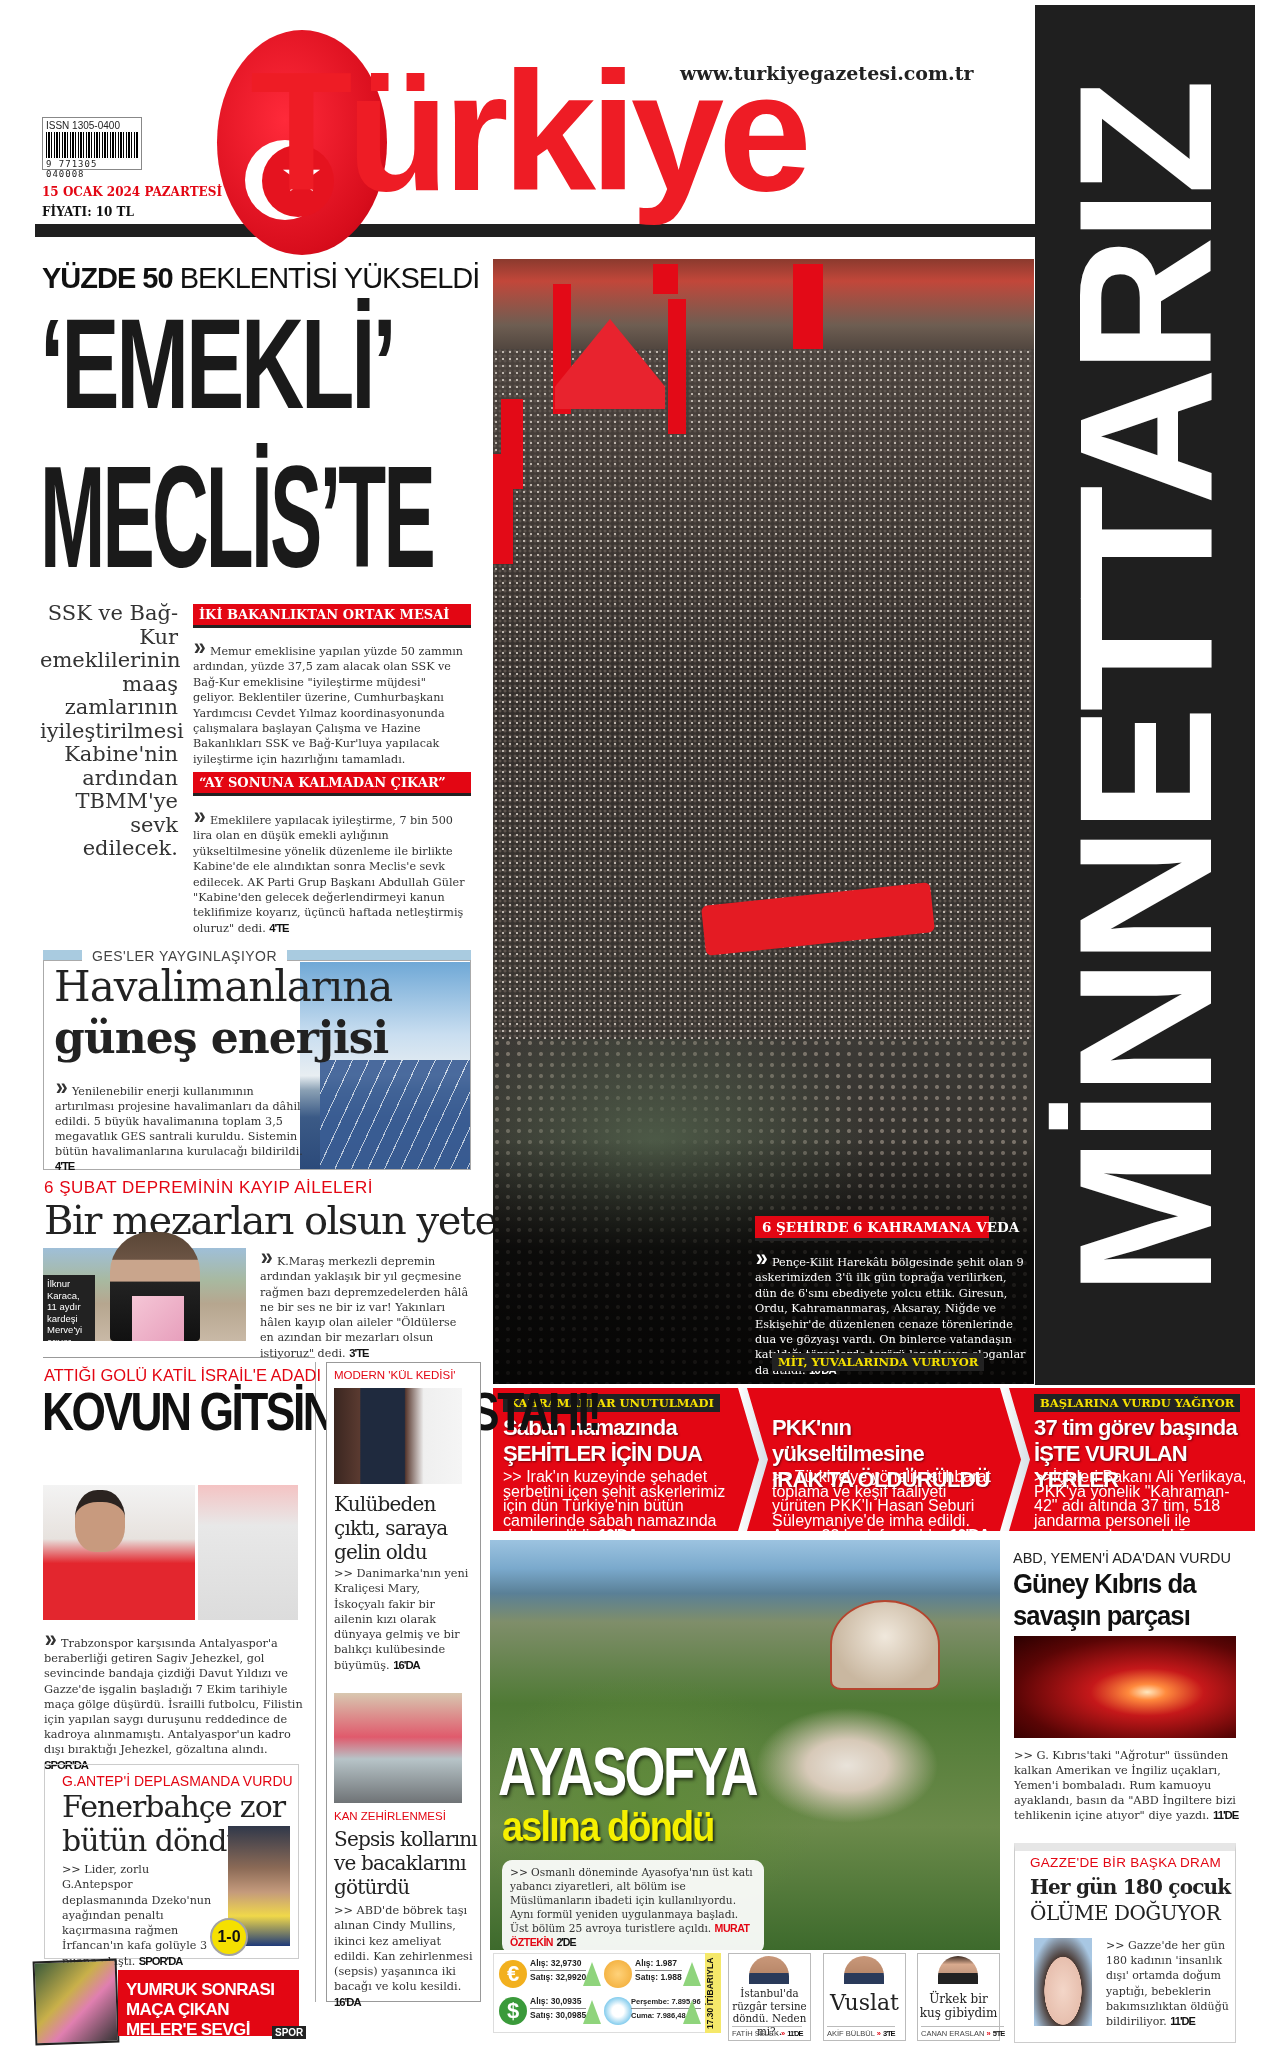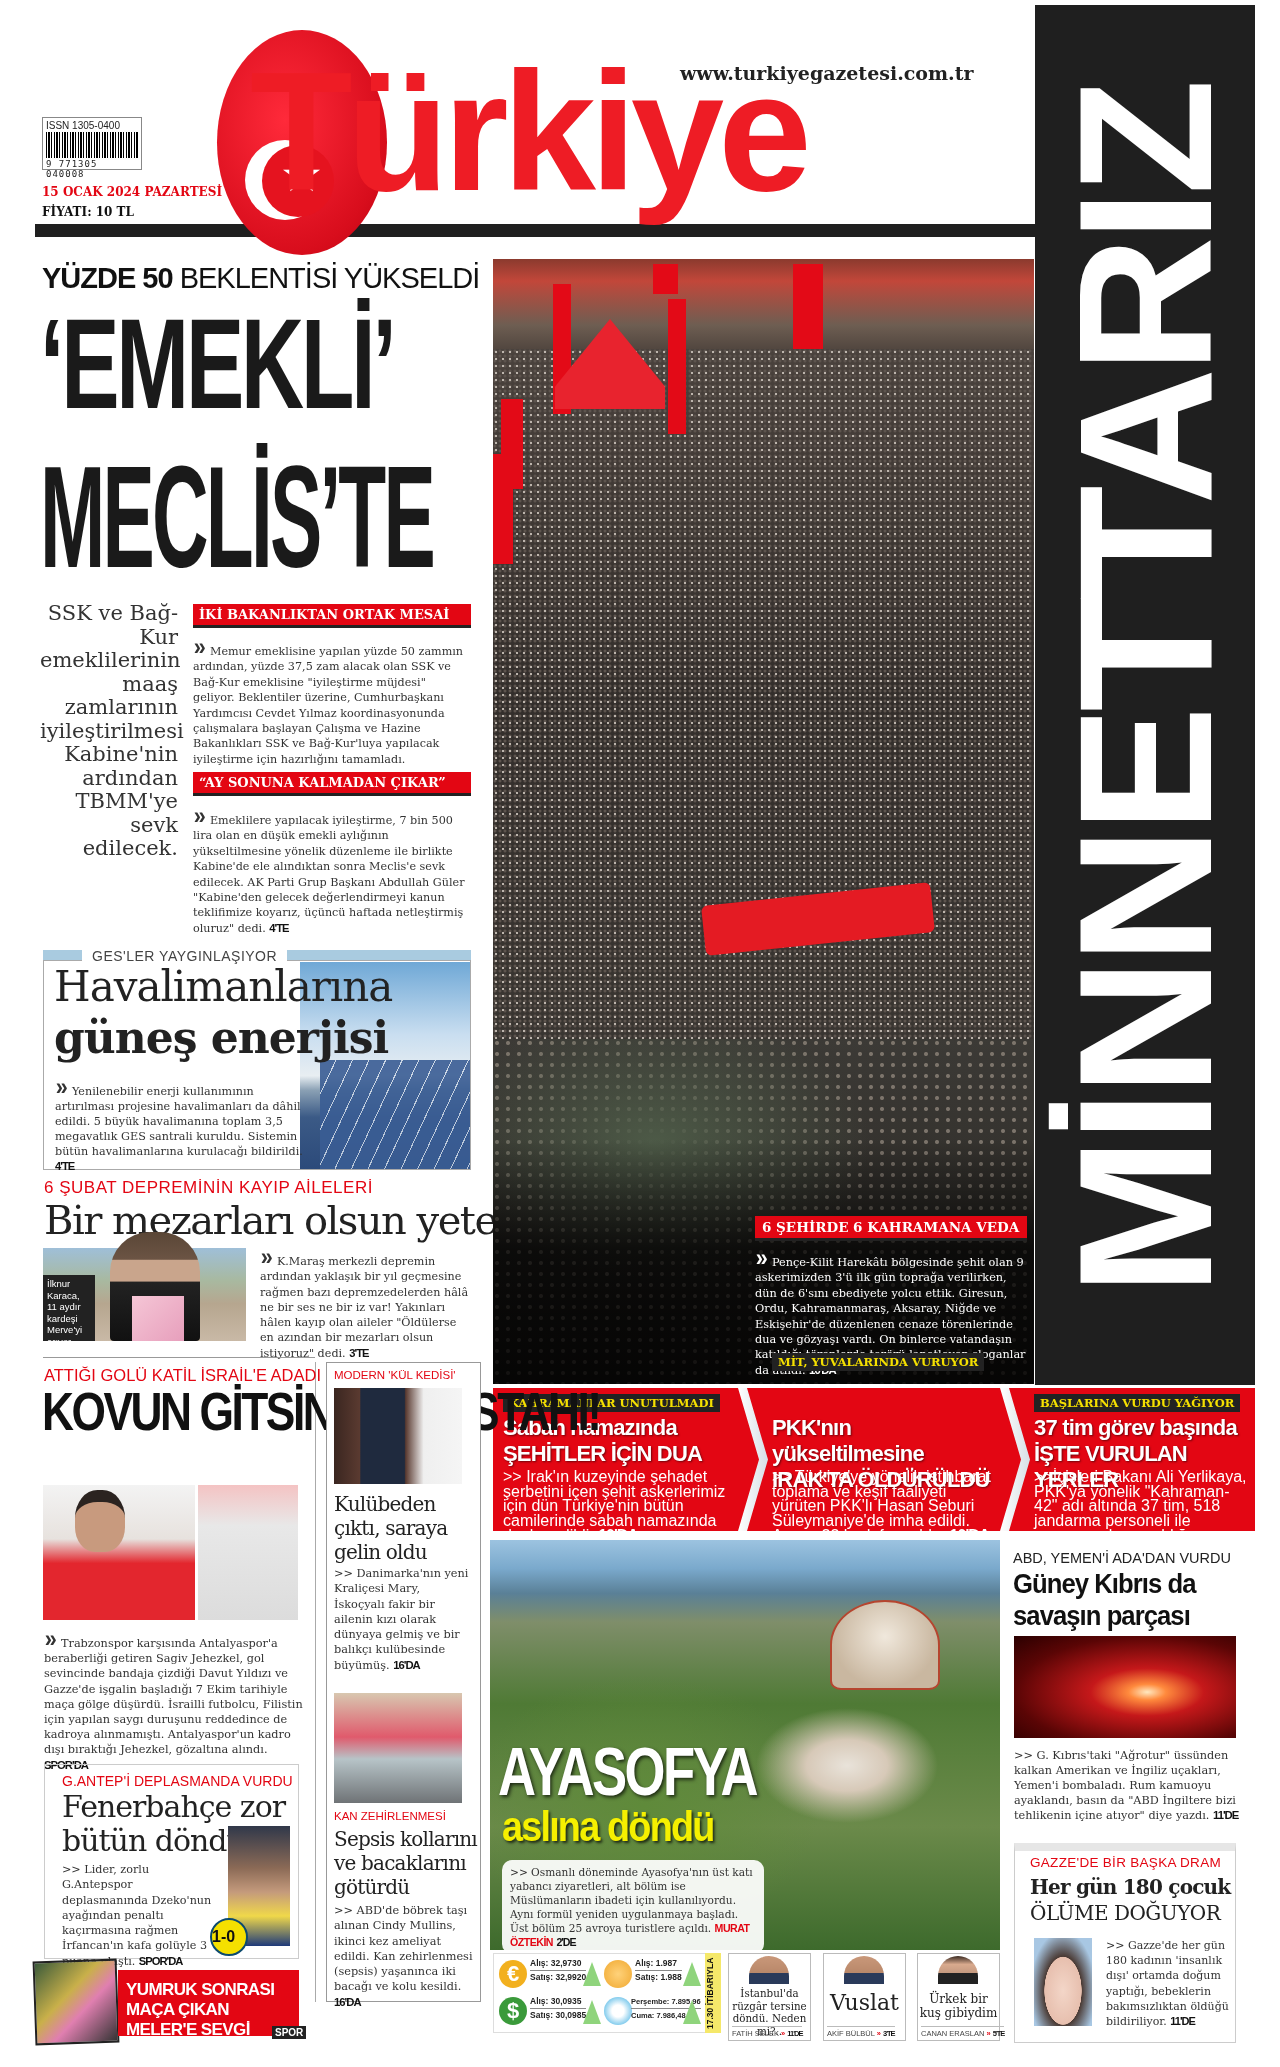--- a/index.html
+++ b/index.html
@@ -68,21 +68,21 @@
   #hero-bottom{left:0;top:780px;width:100%;height:345px;background:
     radial-gradient(ellipse at 30% 30%,#4d5a47 0,transparent 40%),
     radial-gradient(circle at 4px 4px,#7d756c 1.5px,transparent 2.5px) 0 0/11px 11px,
     linear-gradient(180deg,#3c3a36,#26231f)}
   .flag{background:#e30a17}
   #tent{left:62px;top:60px;width:110px;height:90px;clip-path:polygon(50% 0,100% 75%,100% 100%,0 100%,0 75%);background:#e8232e}
   #coffin{left:210px;top:635px;width:230px;height:50px;background:#e41b23;transform:rotate(-6deg);border-radius:6px}
   #hero-shade{left:0;top:880px;width:100%;height:245px;background:linear-gradient(180deg,rgba(0,0,0,0),rgba(0,0,0,.75) 45%,rgba(0,0,0,.85))}
   #hero-cap{left:8px;top:955px;width:242px;text-align:right;font-family:"DejaVu Serif",serif;font-weight:900;font-size:18.5px;line-height:24px;color:#fff;letter-spacing:-.3px}
   #hero-cap .y{color:#f5e000}
-  #veda-bar{left:262px;top:957px;width:272px;font-size:13.5px;padding:3px 7px}
+  #veda-bar{left:262px;top:957px;width:234px;font-size:13.5px;padding:3px 7px}
   #veda-txt{left:262px;top:990px;width:272px;font-size:11.3px;line-height:15.4px;color:#fff}
 
   
   #minnet-bg{left:1035px;top:5px;width:220px;height:1380px;background:#1f1f1f}
   #minnet{left:1145px;top:690px;font-family:"Liberation Sans",sans-serif;font-weight:900;font-size:200px;color:#fff;letter-spacing:-6px;line-height:1;white-space:nowrap;transform:translate(-50%,-50%) rotate(-90deg) scaleX(.95) scaleY(.95)}
   #minnet-fix{left:1035px;top:0;width:220px;height:1380px;overflow:hidden}
 
   
   #strip{left:493px;top:1388px;width:762px;height:143px;background:#e30613}
   .chev{top:1388px;width:30px;height:143px;background:linear-gradient(90deg,#fff,#d7dfe6);clip-path:polygon(0 0,30% 0,100% 50%,30% 100%,0 100%,70% 50%)}
@@ -98,21 +98,21 @@
   #kovun-img1{left:43px;top:1485px;width:152px;height:135px;background:linear-gradient(180deg,#f3f3f3 0,#e7e2de 40%,#e3262e 58%,#e3262e 100%)}
   #kovun-face{left:75px;top:1490px;width:50px;height:62px;border-radius:45% 45% 40% 40%;background:#c89a7e;border-top:12px solid #2b2320}
   #kovun-img2{left:198px;top:1485px;width:100px;height:135px;background:linear-gradient(180deg,#f4c3c3 0,#e8e8e8 30%,#dcdcdc 100%)}
   #kovun-txt{left:44px;top:1630px;width:260px;font-size:11.3px;line-height:15.2px;color:#333}
 
   #fb-box{left:44px;top:1764px;width:255px;height:195px;border:1px solid #ccc}
   #fb-k{left:62px;top:1773px;font-family:"Liberation Sans",sans-serif;font-size:14px;color:#e30613}
   #fb-h{left:62px;top:1790px;font-size:30px;line-height:34px;color:#222;letter-spacing:-1px}
   #fb-txt{left:62px;top:1862px;width:150px;font-size:11.2px;line-height:15.3px;color:#333}
   #fb-img{left:228px;top:1826px;width:62px;height:120px;background:linear-gradient(180deg,#30384a 0,#8b6a56 35%,#c49a7c 55%,#f0d84a 75%,#1e3a7a 100%)}
-  #fb-score{left:210px;top:1918px;width:38px;height:38px;border-radius:50%;background:#f5e000;border:2px solid #0c4a6e;font-family:"Liberation Sans",sans-serif;font-weight:900;font-size:16px;line-height:34px;text-align:left;color:#111}
+  #fb-score{left:210px;top:1918px;width:38px;height:38px;border-radius:50%;background:#f5e000;border:2px solid #a3a3a3;font-family:"Liberation Sans",sans-serif;font-weight:900;font-size:16px;line-height:34px;text-align:center;color:#111}
   #yum-img{left:34px;top:1960px;width:84px;height:84px;background:linear-gradient(135deg,#3a5a3a,#c9b04a 40%,#e07fb0 60%,#333);border:2px solid #222;transform:rotate(-2deg)}
   #yum-bar{left:118px;top:1970px;width:181px;height:66px;background:#e30613;color:#fff;font-family:"Liberation Sans",sans-serif;font-weight:900;font-size:17px;line-height:20px;padding:10px 8px;letter-spacing:-.6px}
   #yum-tag{left:272px;top:2026px;background:#222;color:#fff;font-family:"Liberation Sans",sans-serif;font-weight:900;font-size:10px;padding:1px 3px}
 
   
   #mid-box{left:326px;top:1362px;width:155px;height:640px;border:1px solid #999;background:#fff}
   #kul-k{left:334px;top:1369px;font-family:"Liberation Sans",sans-serif;font-size:11.5px;color:#e30613}
   #kul-img{left:334px;top:1388px;width:128px;height:96px;background:linear-gradient(90deg,#3a2620 0,#5a3a30 20%,#1f2a3e 21%,#1f2a3e 55%,#5a3a30 56%,#efefef 70%,#f5f5f5 100%)}
   #kul-h{left:334px;top:1492px;width:140px;font-size:20px;line-height:24px;color:#222;letter-spacing:-.8px}
   #kul-txt{left:334px;top:1566px;width:140px;font-size:11.3px;line-height:15.3px;color:#333}

